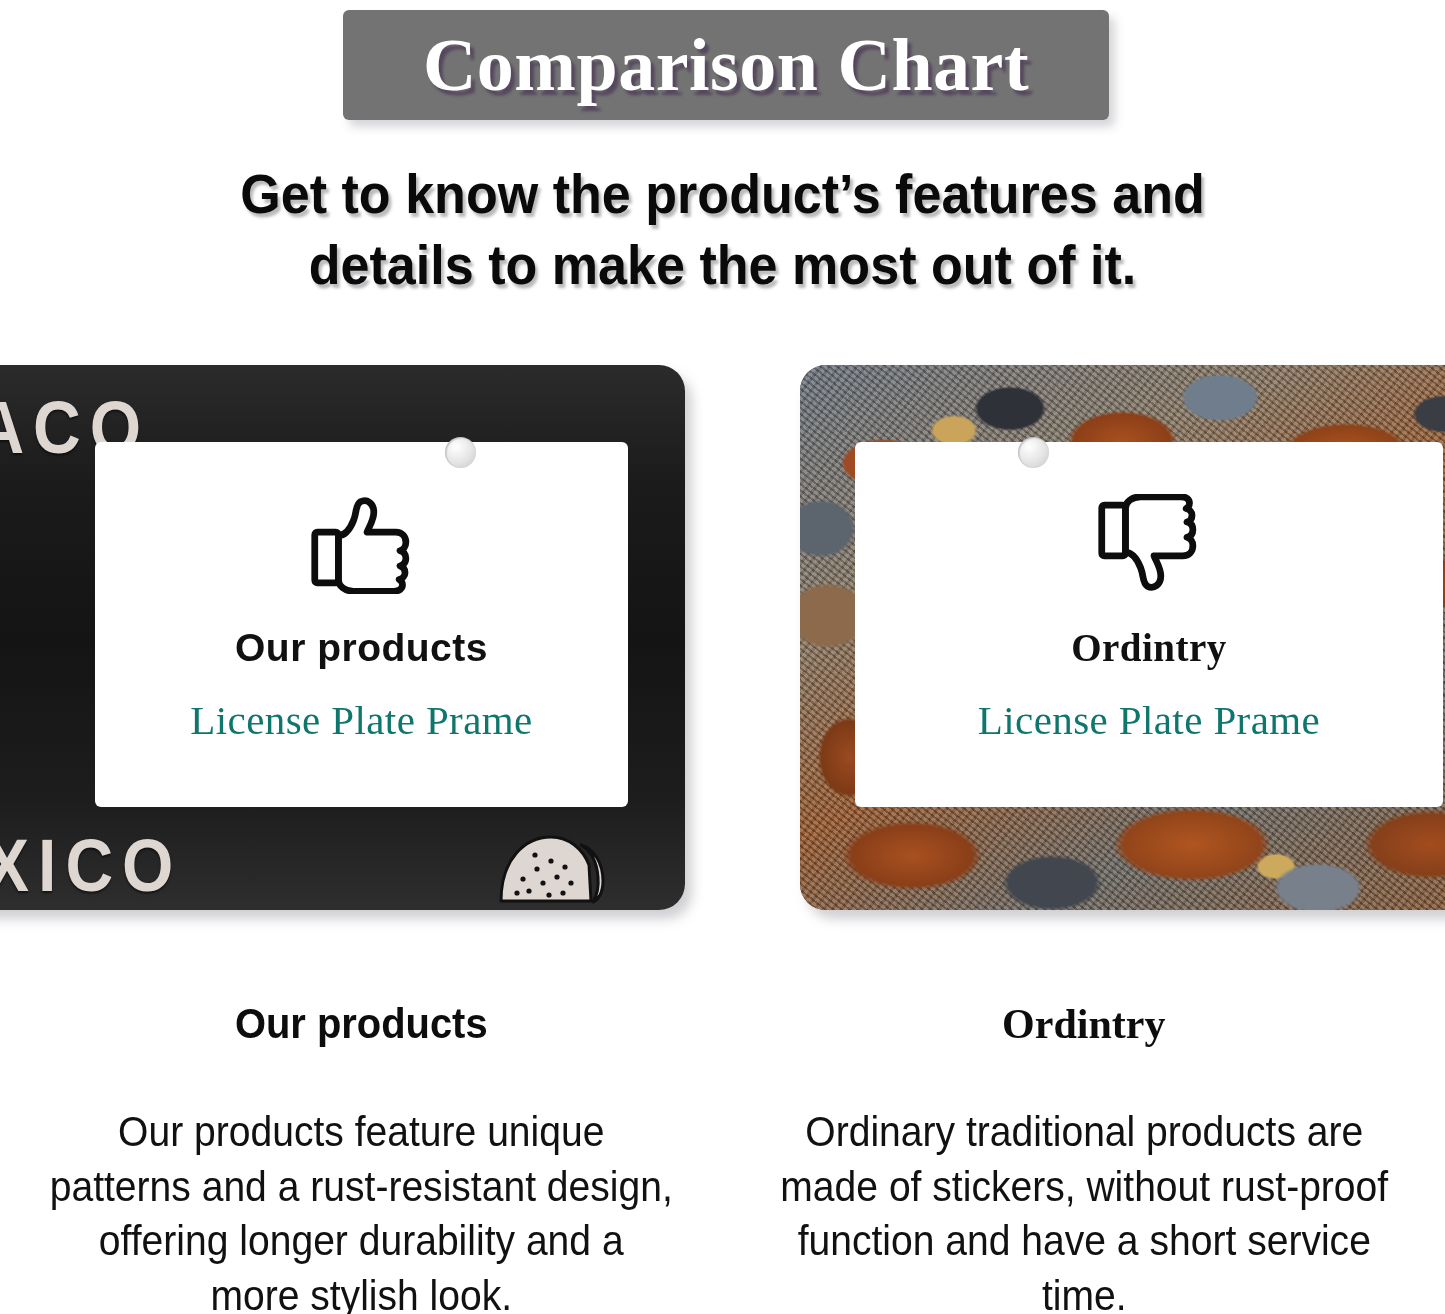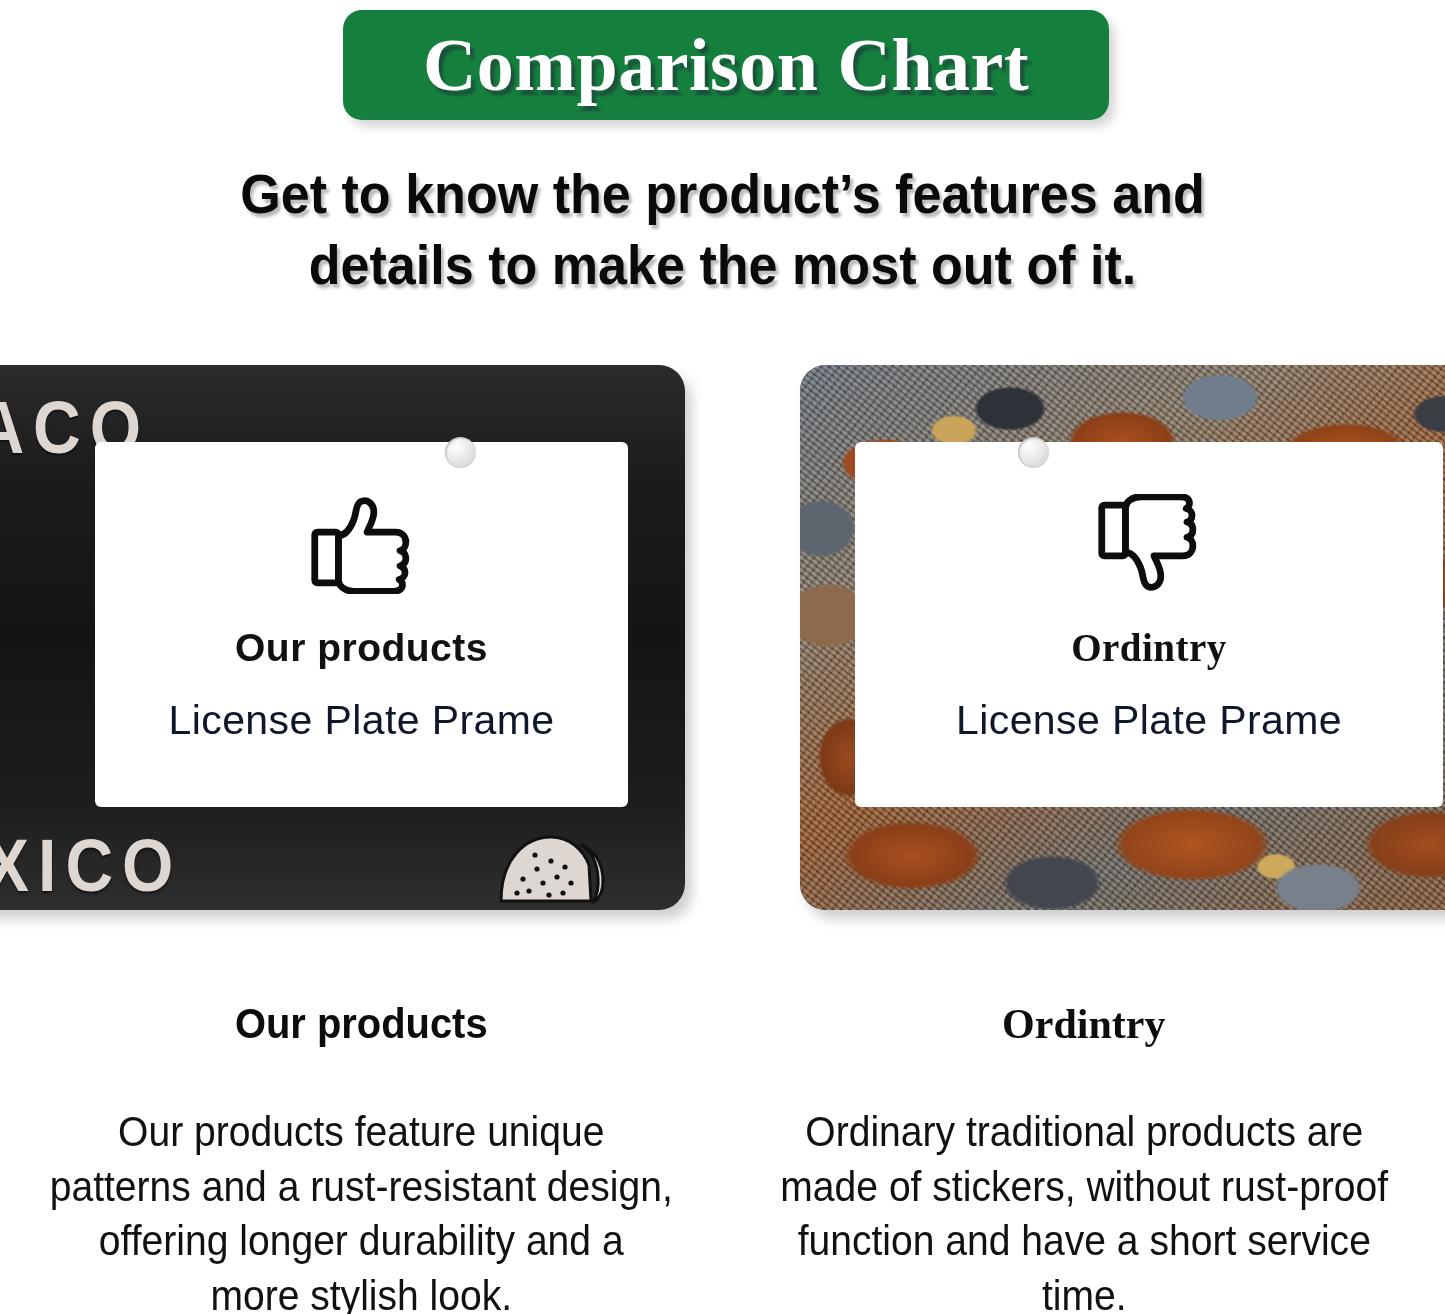--- a/index.html
+++ b/index.html
@@ -20,22 +20,22 @@
   .banner-wrap {
     position: absolute;
     left: 343px;
     top: 10px;
     width: 766px;
     height: 110px;
   }
   .banner {
     width: 100%;
     height: 100%;
-    background: #15803d;
-    border-radius: 19px;
+    background: #737373;
+    border-radius: 6px;
     box-shadow: 6px 7px 10px rgba(120,120,130,0.30);
     display: flex;
     align-items: center;
     justify-content: center;
   }
   .banner-title {
     font-family: "Liberation Serif", "DejaVu Serif", serif;
     font-weight: bold;
     font-size: 74px;
     color: #ffffff;
@@ -199,24 +199,24 @@
     font-weight: bold;
     letter-spacing: 0.5px;
   }
   .label-main.serif {
     font-family: "Liberation Serif", "DejaVu Serif", serif;
     font-weight: bold;
     letter-spacing: 0.5px;
   }
   .label-sub {
     margin-top: 33px;
-    font-family: Liberation Sans, sans-serif;
+    font-family: Liberation Serif, serif;
     font-weight: 300;
     font-size: 41px;
-    color: #0f172a;
+    color: #0f766e;
     letter-spacing: 0.4px;
     line-height: 1;
   }
 
   
   .bottom {
     position: absolute;
     top: 985px;
     left: 0;
     width: 1445px;

